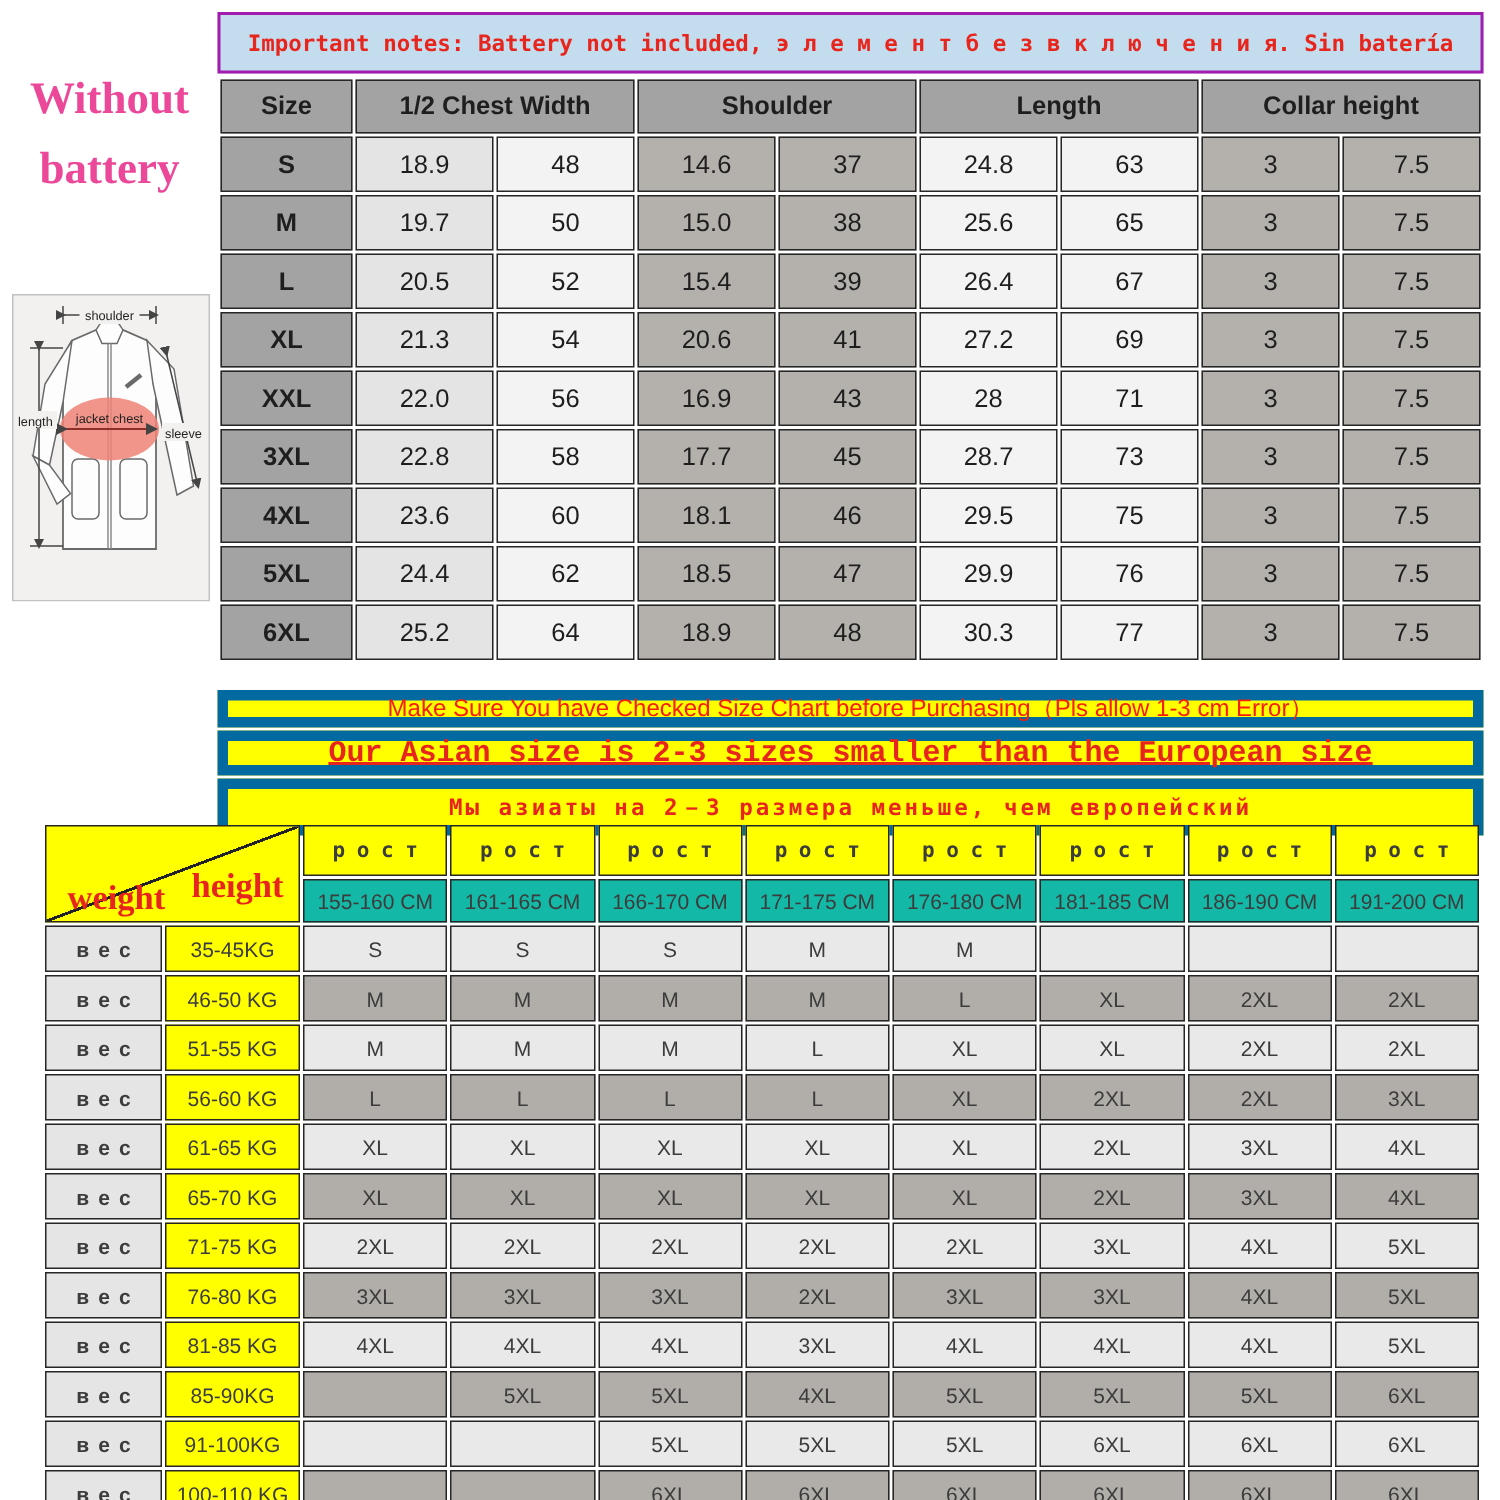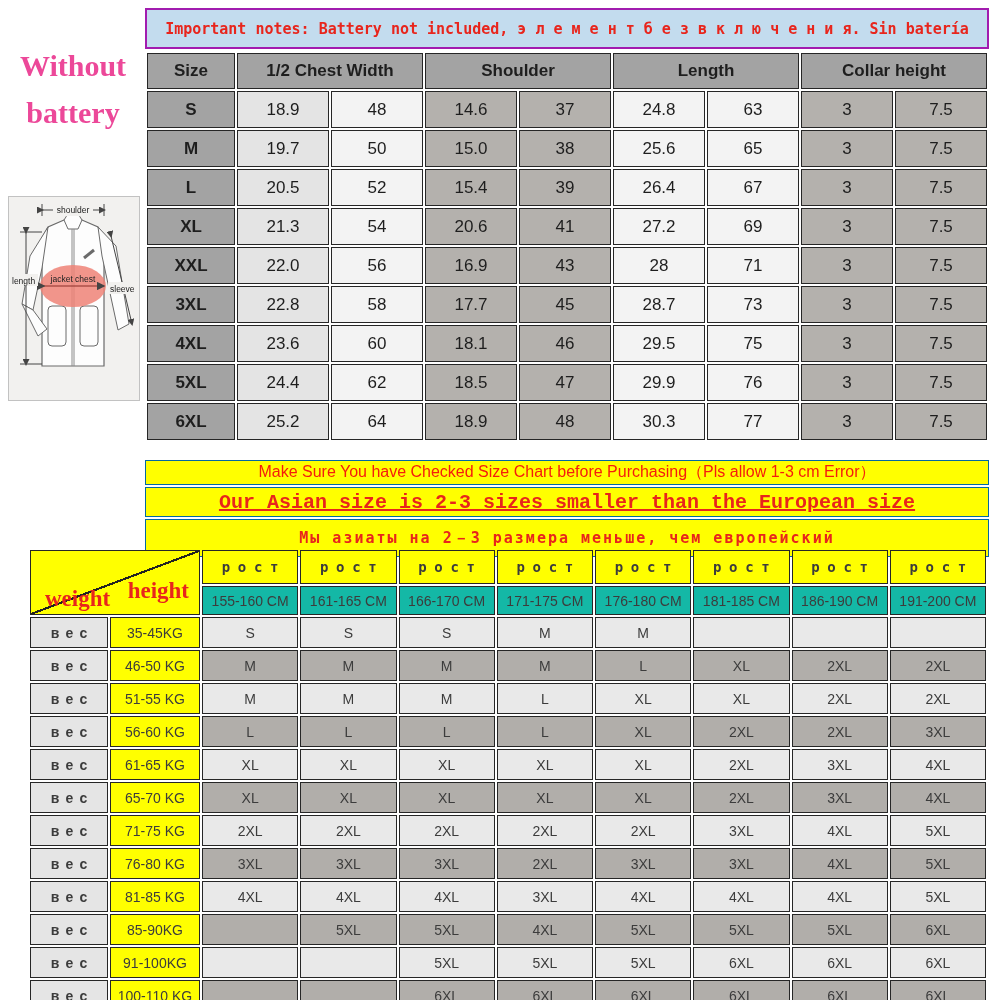--- a/index.html
+++ b/index.html
@@ -39,21 +39,21 @@
   #size-table tr.hdr td { height:34px; }
   #size-table tr.sub td { height:32px; }
   .y  { background:#a3a3a3; color:#e8251c;font-weight:bold; }
   .col-la { background:#e4e4e4; }
   .col-lb { background:#f3f3f3; }
   .col-d  { background:#b4b1ad; }
 
   
   .note {
     position:absolute; left:145px; width:844px; background:#ffff00;
-    border:1px solid #0369a1; box-sizing:border-box;
+    border:7px solid #0369a1; box-sizing:border-box;
     display:flex; align-items:center; justify-content:center; white-space:nowrap;
   }
   .note1 { top:460px; height:25px; color:#f51d0d; font-size:16px; }
   .note2 { top:487px; height:30px; color:#e8251c; font-size:20px; font-weight:bold;
            font-family:"Liberation Mono", monospace; text-decoration:underline; }
   .note3 { top:519px; height:38px; color:#e8251c; font-size:15px; font-weight:bold;
            font-family:"DejaVu Sans Mono", monospace; letter-spacing:2px; }
 
   
   #fit-table {

